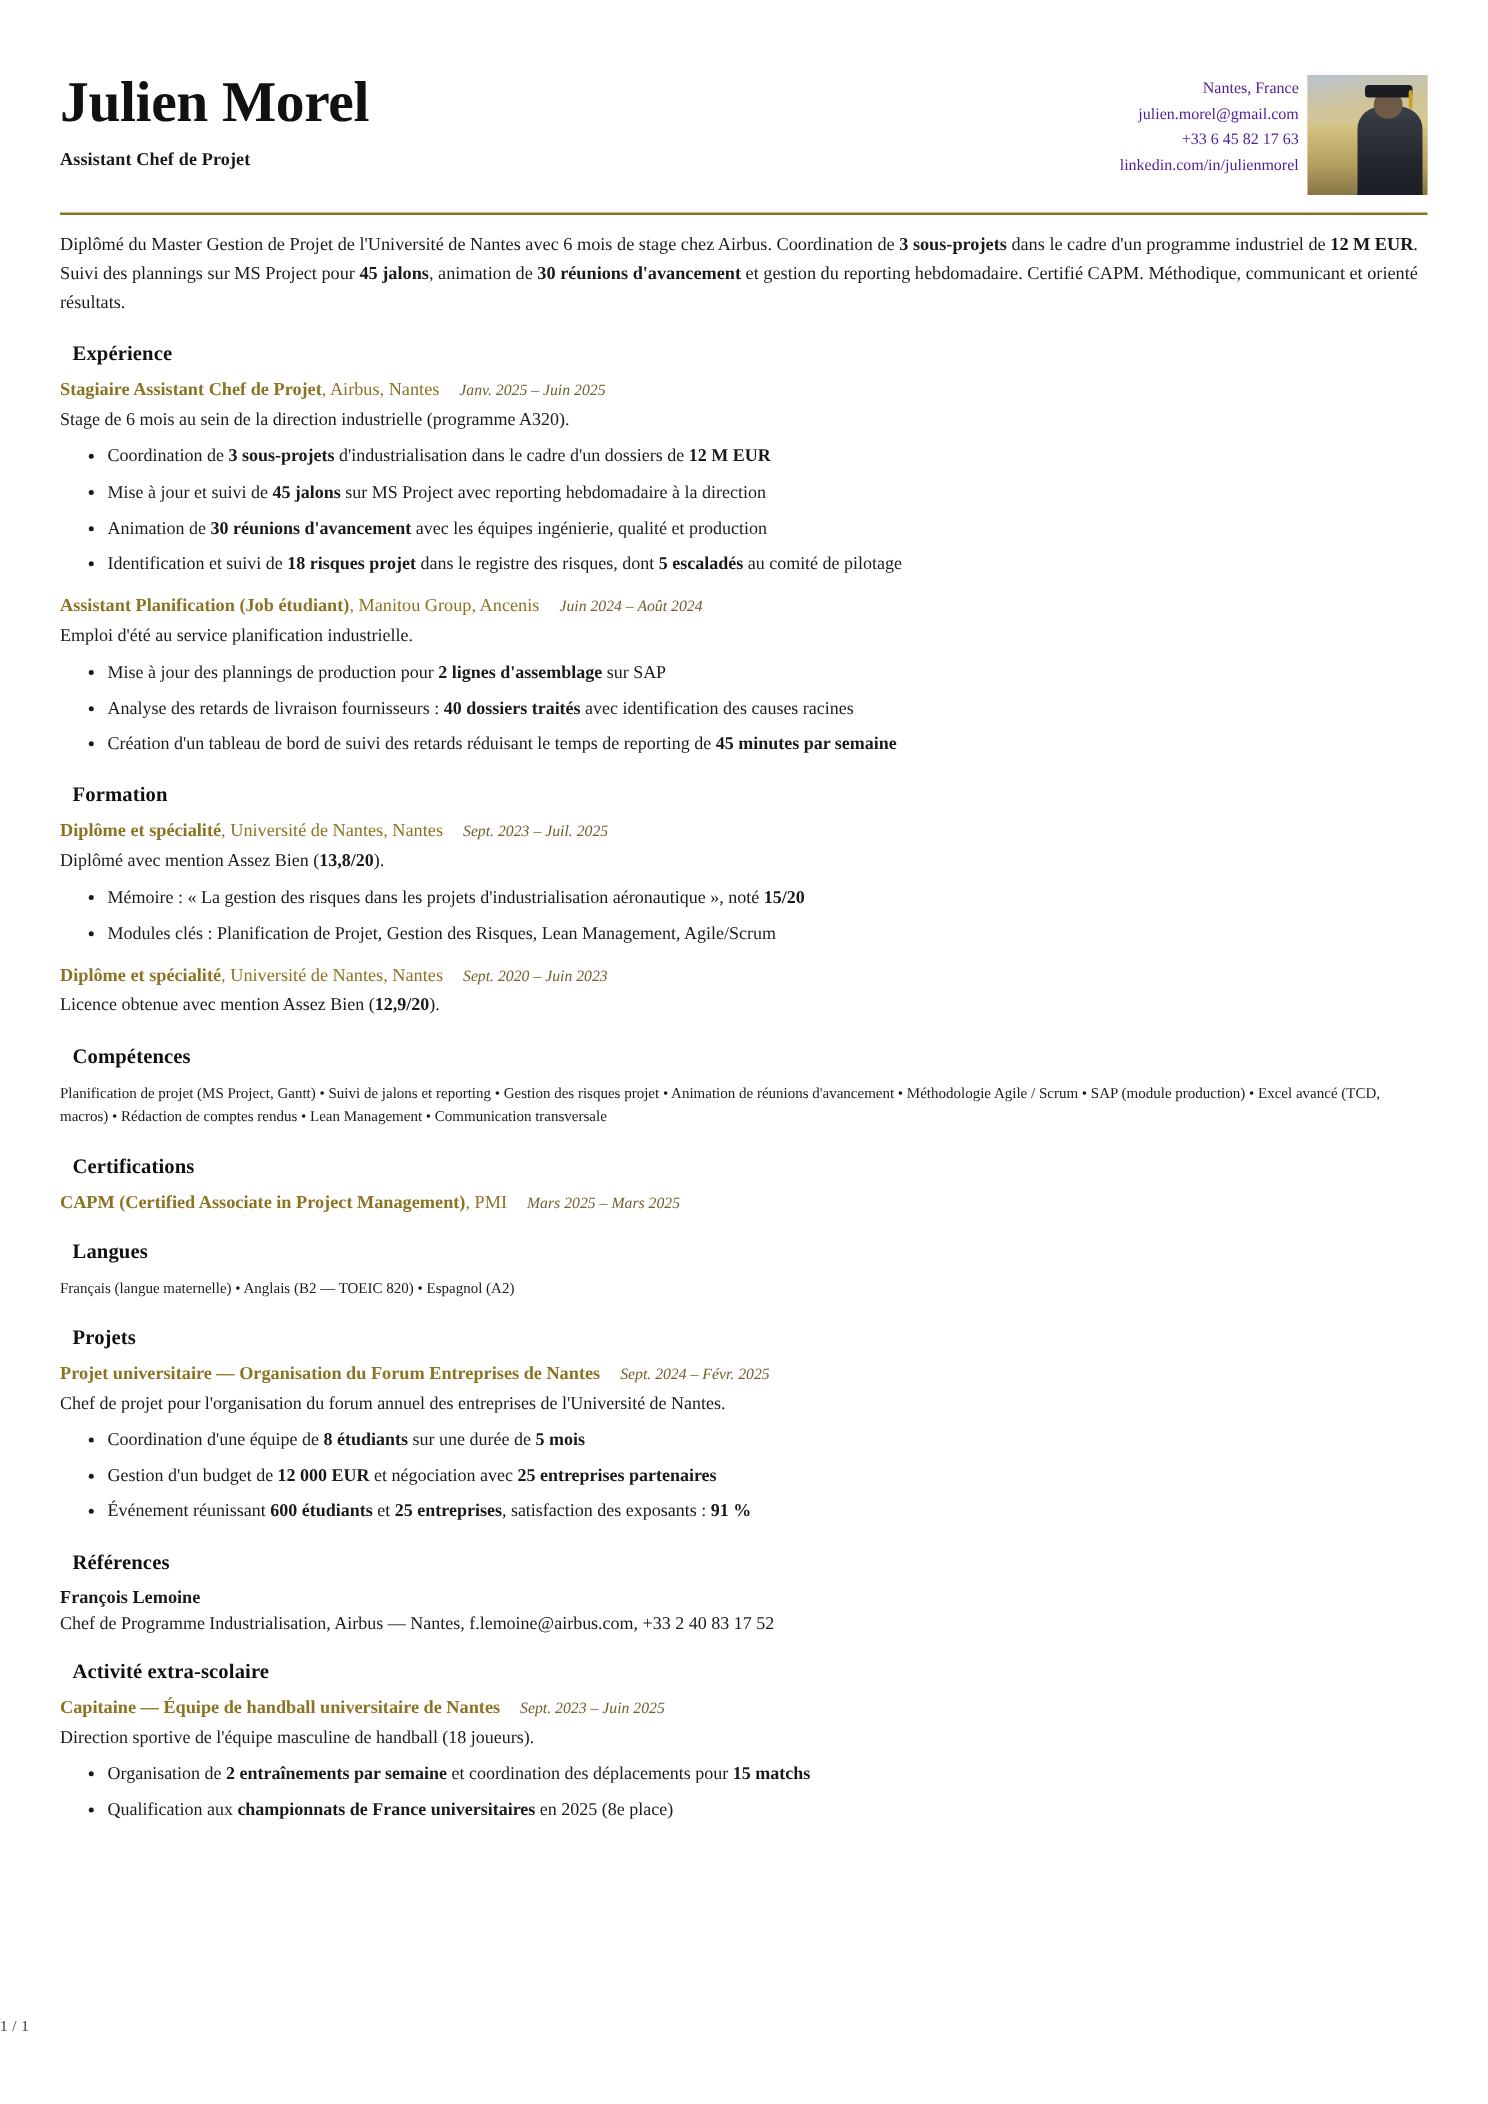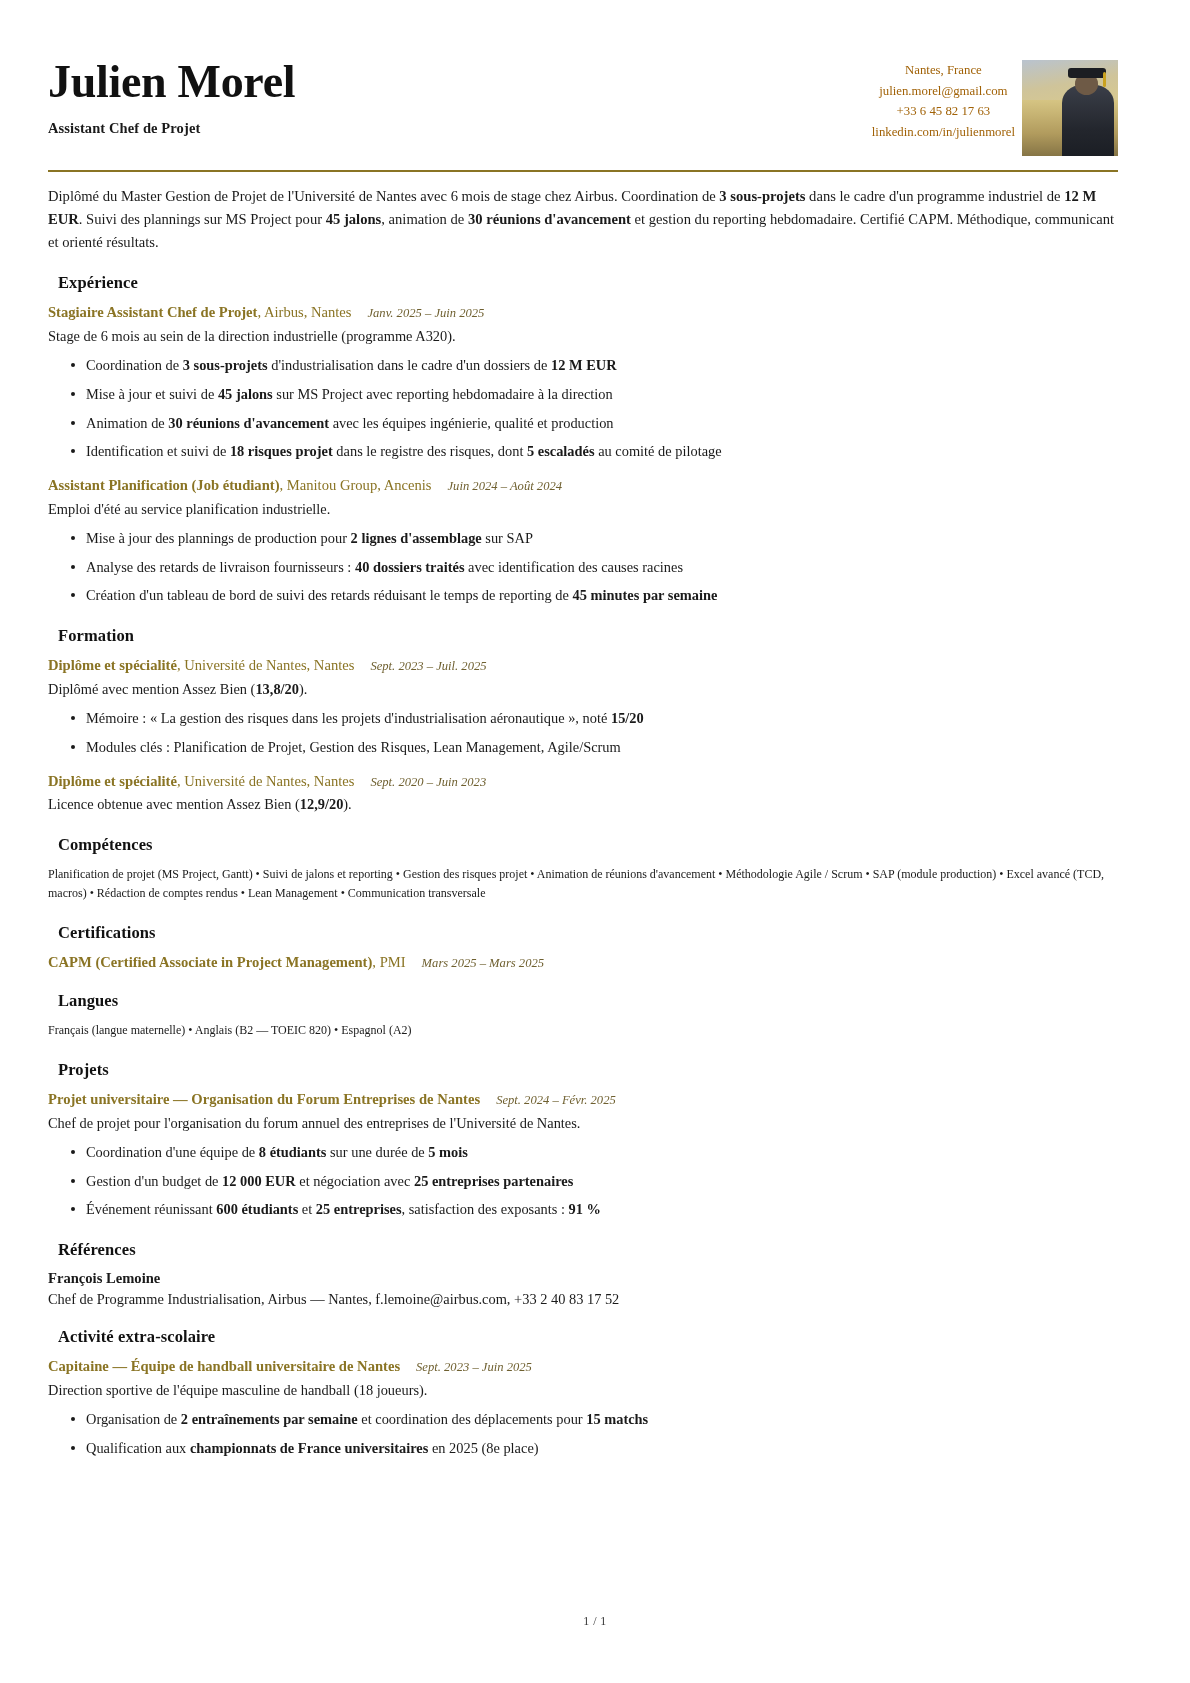--- a/index.html
+++ b/index.html
@@ -13,21 +13,21 @@
     font-family: "Liberation Serif", "DejaVu Serif", serif;
     color: #1a1a1a;
     position: relative;
     overflow: hidden;
   }
   .page {
     position: relative;
     width: 1190px;
     height: 1683px;
     box-sizing: border-box;
-    padding: 48px 72px 0 48px;
+    padding: 48px 48px 0 48px;
   }
 
   
   .header {
     display: flex;
     align-items: flex-start;
     justify-content: space-between;
     padding-top: 6px;
   }
   .header-left {
@@ -49,24 +49,24 @@
     margin-top: 14px;
     letter-spacing: 0.1px;
   }
   .header-right {
     display: flex;
     align-items: flex-start;
     gap: 7px;
     padding-top: 6px;
   }
   .contact {
-    text-align: center;
+    text-align: right;
     font-size: 12.8px;
     line-height: 1.62;
-    color: #a16207;
+    color: #4c1d95;
   }
   .contact div { white-space: nowrap; }
   .photo {
     width: 96px;
     height: 96px;
     flex: 0 0 96px;
     position: relative;
     overflow: hidden;
     background: #c9b98f;
   }
@@ -209,21 +209,20 @@
     margin-top: 4px;
     color: #1a1a1a;
   }
 
   
   .footer {
     position: absolute;
     left: 0;
     right: 0;
     bottom: 54px;
-    text-align: center;
     font-size: 12px;
     color: #3a3a3a;
     letter-spacing: 0.4px;
   }
 </style>
 </head>
 <body>
 
 <div class="page">
 

